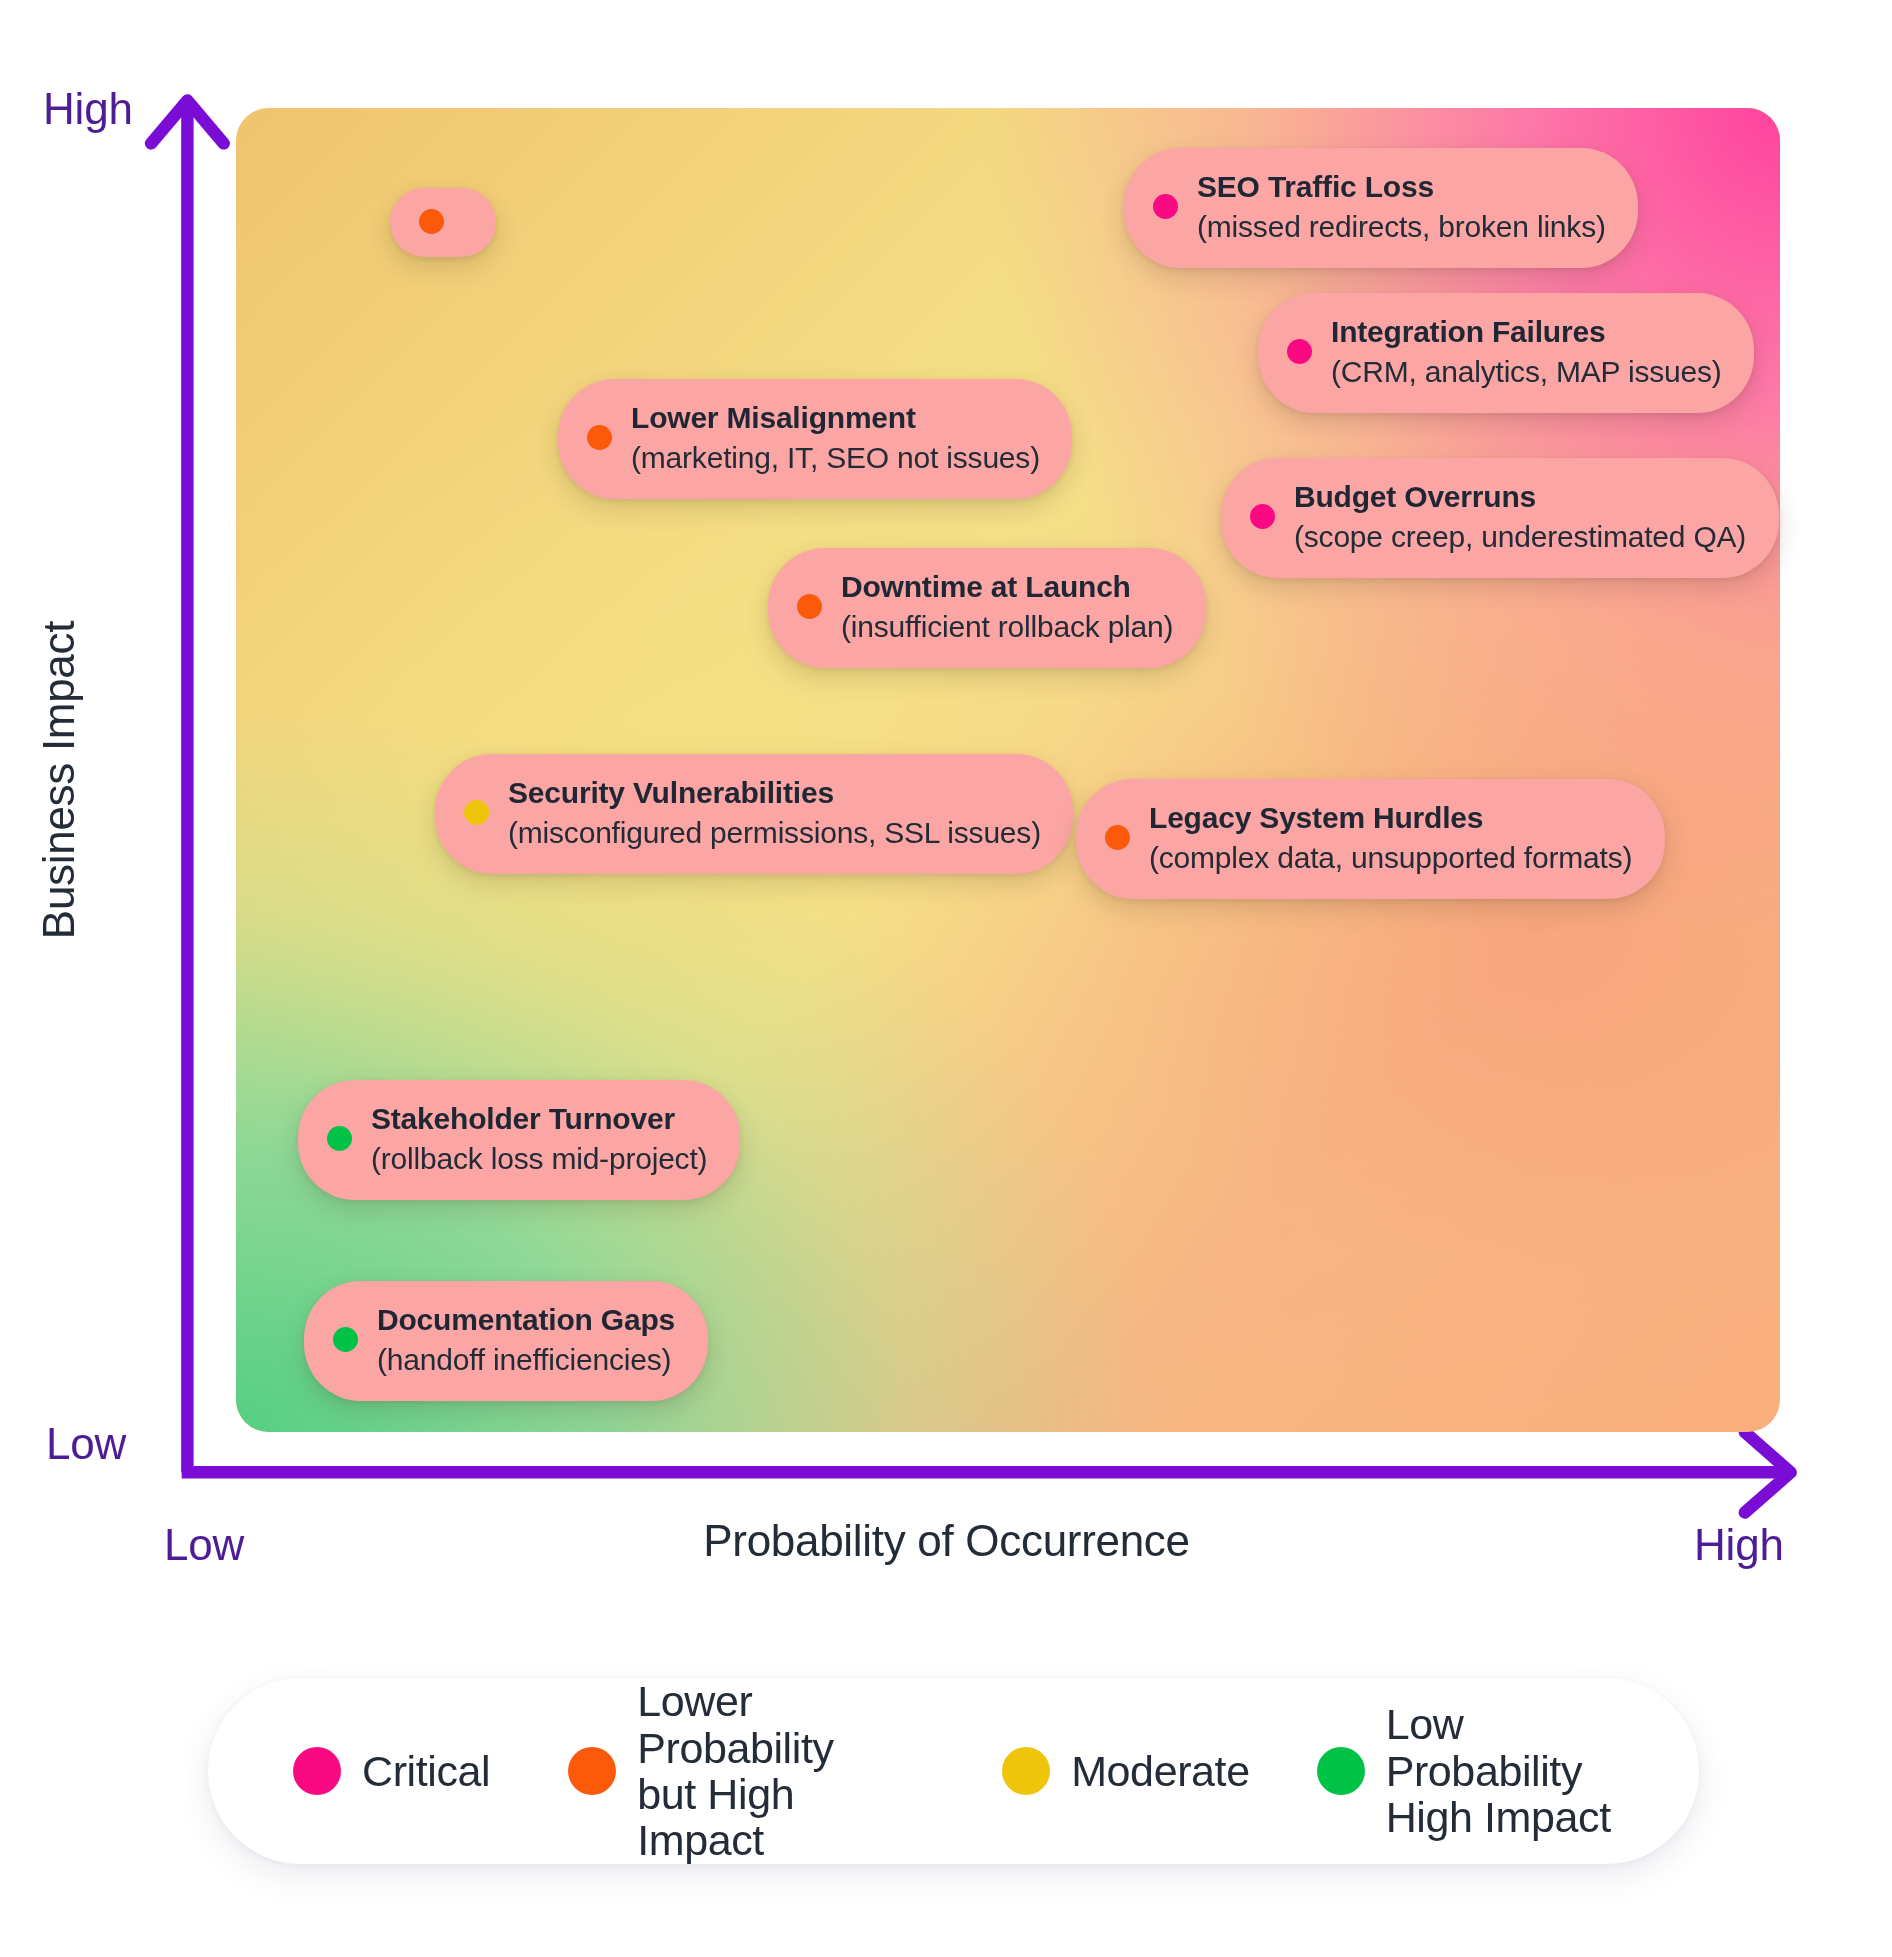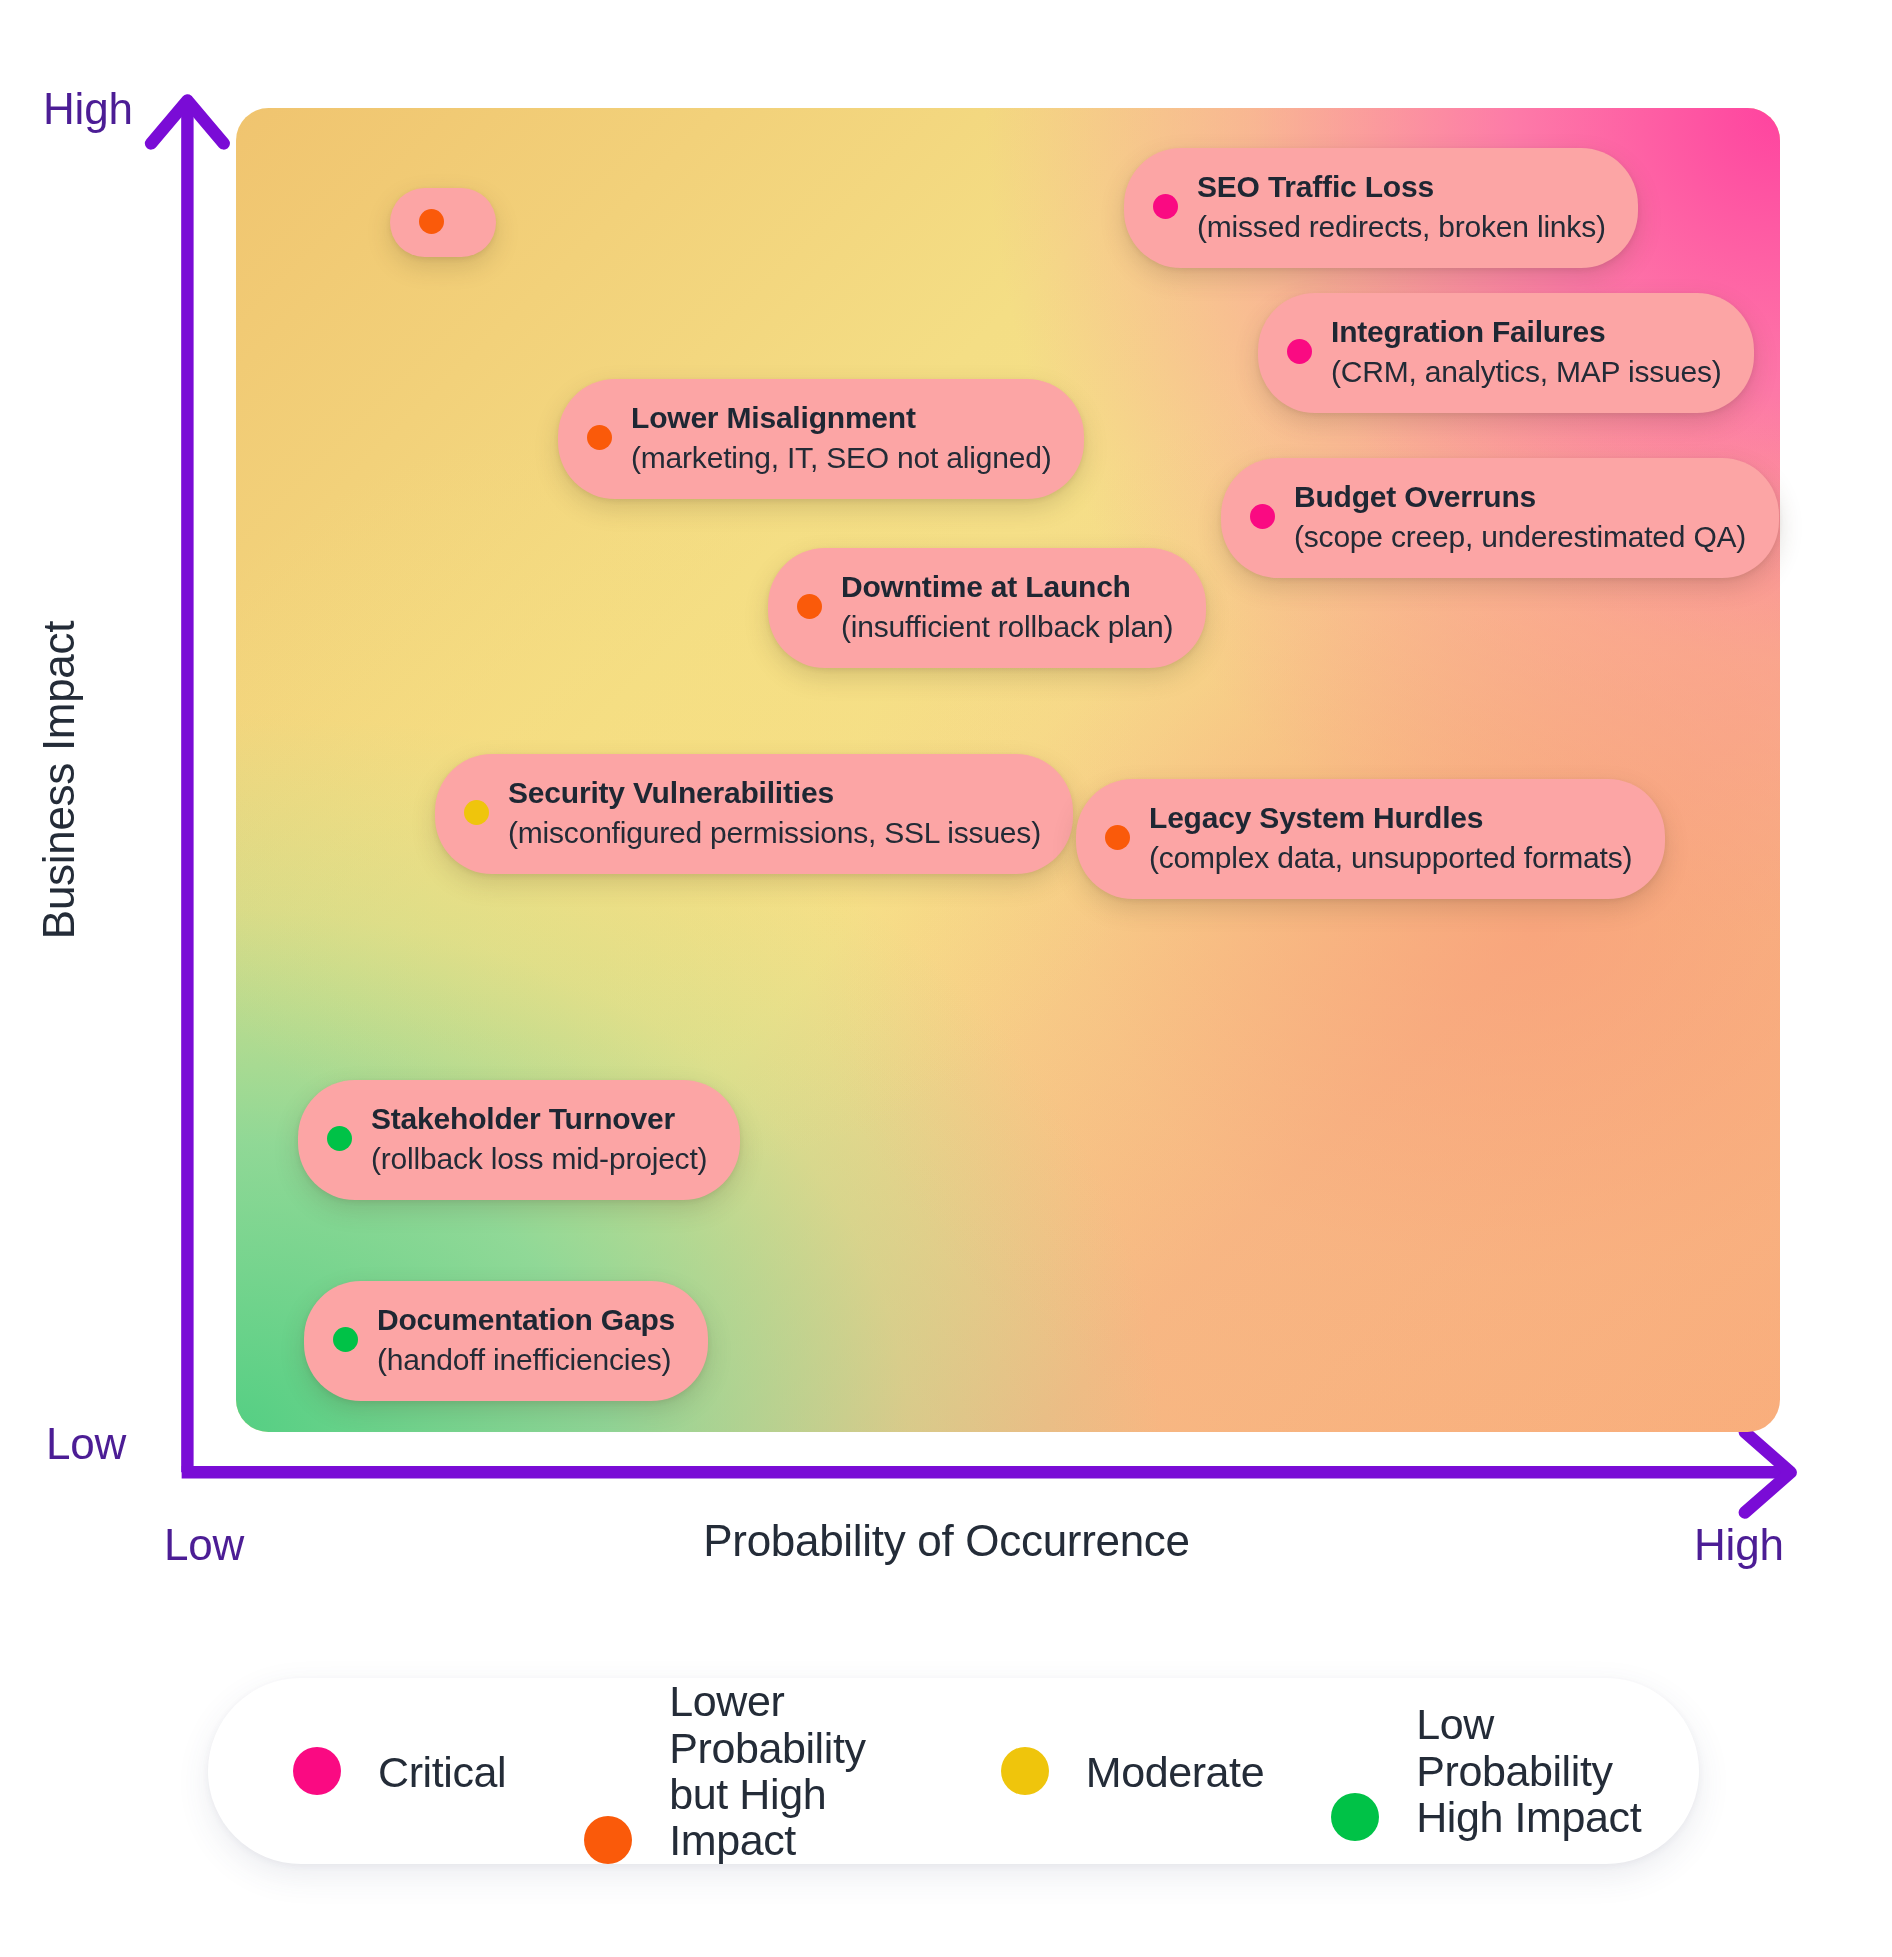--- a/index.html
+++ b/index.html
@@ -131,22 +131,21 @@
     height: 186px;
     background: #ffffff;
     border-radius: 94px;
     box-shadow: 0 11.5px 32.5px rgba(60, 70, 110, 0.10), 0 1.9px 7.6px rgba(60,70,110,0.06);
     display: flex;
     align-items: center;
     padding: 0 54px;
   }
   .legend-item {
     display: flex;
-    align-items: flex-end;
-    gap: 16px;
+    align-items: center;
   }
   .legend-item .ldot {
     width: 48px;
     height: 48px;
     border-radius: 50%;
     flex: 0 0 48px;
     margin-right: 21px;
   }
   .legend-item .llabel {
     font-size: 43px;
@@ -206,21 +205,21 @@
         <span class="dot" style="background: rgb(250, 10, 130);"></span>
         <span class="txt">
           <span class="ttl">Integration Failures</span>
           <span class="sub">(CRM, analytics, MAP issues)</span>
         </span>
       </div>
       <div class="pill" style="left: 558px; top: 379px;">
         <span class="dot" style="background: rgb(250, 90, 10);"></span>
         <span class="txt">
           <span class="ttl">Lower Misalignment</span>
-          <span class="sub">(marketing, IT, SEO not aligned)</span>
+          <span class="sub">(marketing, IT, SEO not issues)</span>
         </span>
       </div>
       <div class="pill" style="left: 1221px; top: 458px;">
         <span class="dot" style="background: rgb(250, 10, 130);"></span>
         <span class="txt">
           <span class="ttl">Budget Overruns</span>
           <span class="sub">(scope creep, underestimated QA)</span>
         </span>
       </div>
       <div class="pill" style="left: 768px; top: 548px;">

